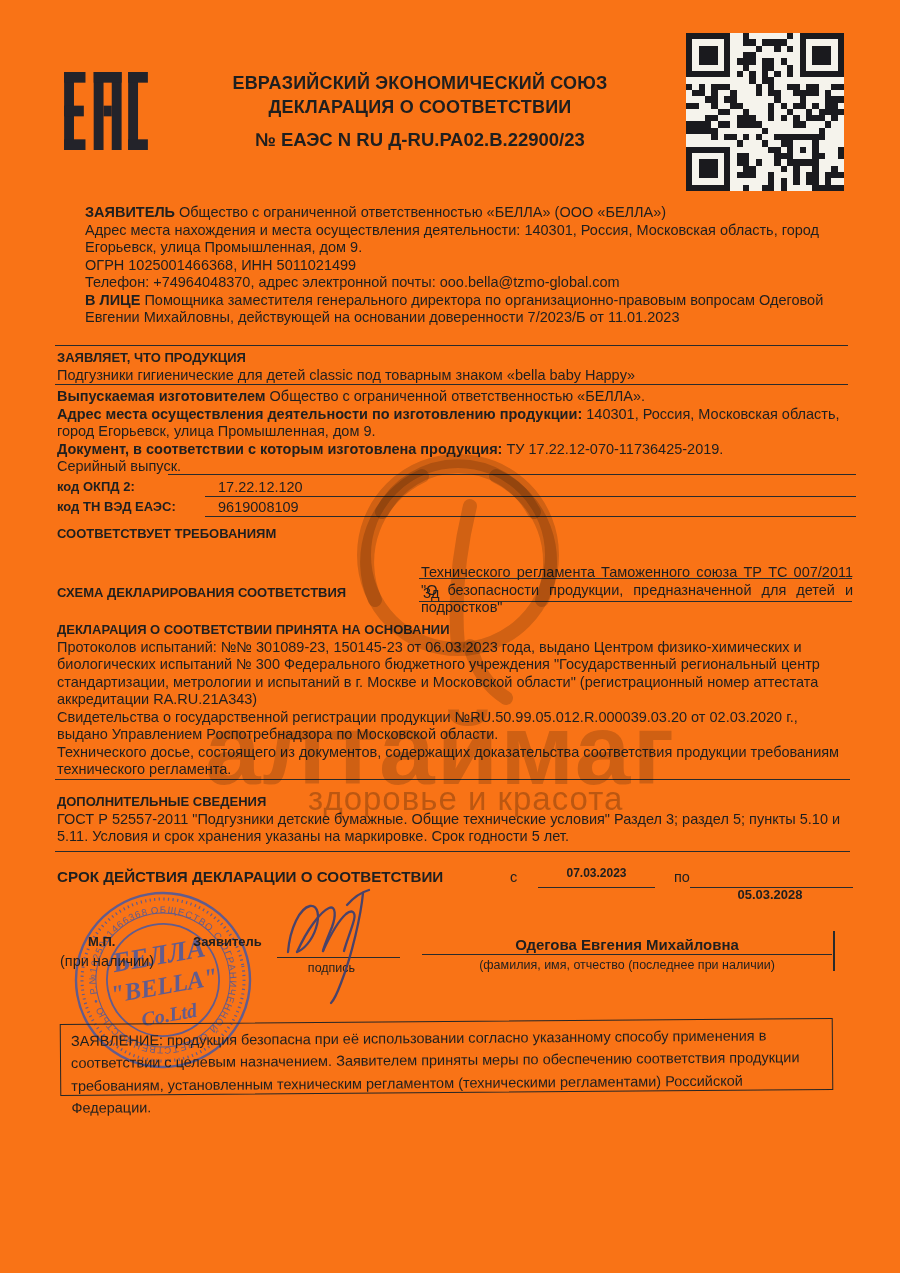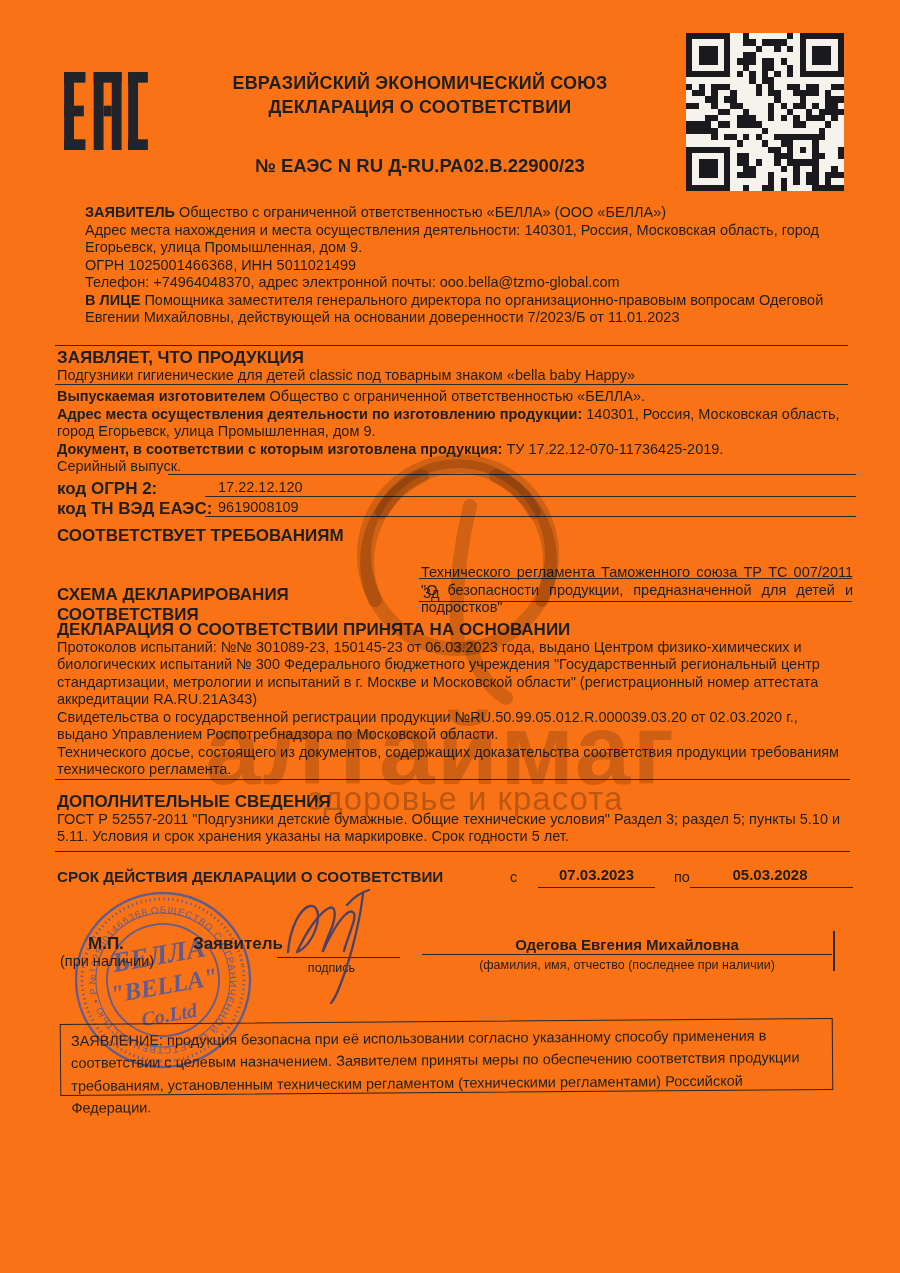--- a/index.html
+++ b/index.html
@@ -5,21 +5,21 @@
   html,body{margin:0;padding:0;}
   body{background:#e8e5de;font-family:"Liberation Sans","DejaVu Sans",sans-serif;}
   .page{position:relative;width:900px;height:1273px;margin:0 auto;background:#f97316;overflow:hidden;color:#1f1f1f;}
   .abs{position:absolute;}
   .ln{margin:0;font-size:14.5px;line-height:17.5px;}
   b{font-weight:700;}
   .hline{position:absolute;background:#2b2b2b;height:1.4px;}
   .vline{position:absolute;background:#2b2b2b;width:1.6px;}
   .hdr{font-weight:700;font-size:18px;line-height:24px;letter-spacing:0.2px;}
   .hdr-num{font-weight:700;font-size:18.5px;}
-  .sect{font-weight:700;font-size:17px;}
+  .sect{font-weight:700;font-size:13px;}
   .small{font-size:12.5px;}
   .center{text-align:center;}
   .justify{text-align:justify;margin-top:40px;}
   .wm{pointer-events:none;mix-blend-mode:multiply;border-radius:24px;}
   .wm-brand{font-weight:700;font-size:100px;letter-spacing:2px;color:rgba(40,40,40,0.20);}
   .wm-tag{font-weight:500;font-size:33px;letter-spacing:1px;color:rgba(50,50,50,0.30);}
   .stmt-box{border:1.6px solid #262626;transform:rotate(-0.45deg);padding:5px 10px 0 10px;box-sizing:border-box;}
   .stmt-box p{margin:0;font-size:14.5px;line-height:22.4px;}
   .codeval{font-size:14.5px;}
 </style>
@@ -244,21 +244,21 @@
       <rect x="1" y="19" width="5" height="5" fill="#f5f3ec"></rect>
       <rect x="2" y="20" width="3" height="3" fill="#1a1a1e"></rect>
       <rect x="16" y="16" width="5" height="5" fill="#1a1a1e"></rect>
       <rect x="17" y="17" width="3" height="3" fill="#f5f3ec"></rect>
       <rect x="18" y="18" width="1" height="1" fill="#1a1a1e"></rect>
     </svg>
 
   <div class="abs center" style="left:160px;top:71px;width:520px;">
     <div class="hdr">ЕВРАЗИЙСКИЙ ЭКОНОМИЧЕСКИЙ СОЮЗ</div>
     <div class="hdr">ДЕКЛАРАЦИЯ О СООТВЕТСТВИИ</div>
-    <div class="hdr-num" style="margin-top:36px;">№ ЕАЭС N RU Д-RU.РА02.В.22900/23</div>
+    <div class="hdr-num" style="margin-top:10px;">№ ЕАЭС N RU Д-RU.РА02.В.22900/23</div>
   </div>
 
   <div class="abs" style="left:57px;top:204px;width:792px;margin-left:28px;">
     <p class="ln"><b>ЗАЯВИТЕЛЬ</b> <span>Общество с ограниченной ответственностью «БЕЛЛА» (ООО «БЕЛЛА»)</span></p>
     <p class="ln">Адрес места нахождения и места осуществления деятельности: 140301, Россия, Московская область, город Егорьевск, улица Промышленная, дом 9.</p>
     <p class="ln">ОГРН 1025001466368, ИНН 5011021499</p>
     <p class="ln">Телефон: +74964048370, адрес электронной почты: ooo.bella@tzmo-global.com</p>
     <p class="ln"><b>В ЛИЦЕ</b> <span>Помощника заместителя генерального директора по организационно-правовым вопросам Одеговой Евгении Михайловны, действующей на основании доверенности 7/2023/Б от 11.01.2023</span></p>
   </div>
 
@@ -272,21 +272,21 @@
   <div class="hline" style="left:55px;top:384px;width:793px;"></div>
 
   <div class="abs" style="left:57px;top:388px;width:792px;">
     <p class="ln"><b>Выпускаемая изготовителем</b> <span>Общество с ограниченной ответственностью «БЕЛЛА».</span></p>
     <p class="ln"><b>Адрес места осуществления деятельности по изготовлению продукции:</b> <span>140301, Россия, Московская область, город Егорьевск, улица Промышленная, дом 9.</span></p>
     <p class="ln"><b>Документ, в соответствии с которым изготовлена продукция:</b> <span>ТУ 17.22.12-070-11736425-2019.</span></p>
     <p class="ln">Серийный выпуск.</p>
   </div>
 
   <div class="hline" style="left:168px;top:474px;width:688px;"></div>
-  <div class="abs sect" style="left:57px;top:479px;">код ОГРН 2:</div>
+  <div class="abs sect" style="left:57px;top:479px;">код ОКПД 2:</div>
   <div class="abs codeval" style="left:218px;top:479px;">17.22.12.120</div>
   <div class="hline" style="left:205px;top:496px;width:651px;"></div>
   <div class="abs sect" style="left:57px;top:499px;">код ТН ВЭД ЕАЭС:</div>
   <div class="abs codeval" style="left:218px;top:499px;">9619008109</div>
   <div class="hline" style="left:205px;top:516px;width:651px;"></div>
 
   <div class="abs sect" style="left:57px;top:526px;width:360px;">СООТВЕТСТВУЕТ ТРЕБОВАНИЯМ</div>
   <div class="abs ln justify" style="left:421px;top:524px;width:432px;">Технического регламента Таможенного союза ТР ТС 007/2011 "О безопасности продукции, предназначенной для детей и подростков"</div>
   <div class="hline" style="left:419px;top:578px;width:433px;"></div>
 
@@ -305,24 +305,24 @@
 
   <div class="abs" style="left:57px;top:793px;width:793px;">
     <p class="ln sect">ДОПОЛНИТЕЛЬНЫЕ СВЕДЕНИЯ</p>
     <p class="ln">ГОСТ Р 52557-2011 "Подгузники детские бумажные. Общие технические условия" Раздел 3; раздел 5; пункты 5.10 и 5.11. Условия и срок хранения указаны на маркировке. Срок годности 5 лет.</p>
   </div>
 
   <div class="hline" style="left:55px;top:851px;width:795px;"></div>
 
   <div class="abs sect" style="left:57px;top:868px;font-size:15.2px;">СРОК ДЕЙСТВИЯ ДЕКЛАРАЦИИ О СООТВЕТСТВИИ</div>
   <div class="abs ln" style="left:510px;top:869px;">с</div>
-  <div class="abs center" style="left:538px;top:866px;width:117px;font-weight:700;font-size:15px;">07.03.2023</div>
+  <div class="abs center" style="left:538px;top:866px;width:117px;font-weight:700;font-size:12px;">07.03.2023</div>
   <div class="hline" style="left:538px;top:887px;width:117px;"></div>
   <div class="abs ln" style="left:674px;top:869px;">по</div>
-  <div class="abs center" style="left:690px;top:866px;width:160px;font-weight:700;font-size:15px;">05.03.2028</div>
+  <div class="abs center" style="left:690px;top:887px;width:160px;font-weight:700;font-size:13px;">05.03.2028</div>
   <div class="hline" style="left:690px;top:887px;width:163px;"></div>
 
   <svg class="abs" style="left:55px;top:872px;opacity:0.82;" width="230" height="230" viewBox="55 872 230 230" aria-hidden="true">
     <g transform="rotate(-10 163 980)" fill="none" stroke="#4157a8">
       <circle cx="163" cy="980" r="87" stroke-width="2.4"></circle>
       <circle cx="163" cy="980" r="81" stroke-width="3" stroke-dasharray="1.2,3.4"></circle>
       <circle cx="163" cy="980" r="56" stroke-width="1.8"></circle>
       <path id="ringPath" d="M163,913 a67,67 0 1 1 -0.12,0"></path>
       <text font-size="9.6" letter-spacing="1.1" fill="#4157a8" stroke="none" font-family="Liberation Sans,sans-serif">
         <textPath href="#ringPath">ОБЩЕСТВО С ОГРАНИЧЕННОЙ ОТВЕТСТВЕННОСТЬЮ • Р.№1025001466368 • г. ЕГОРЬЕВСК •</textPath>

